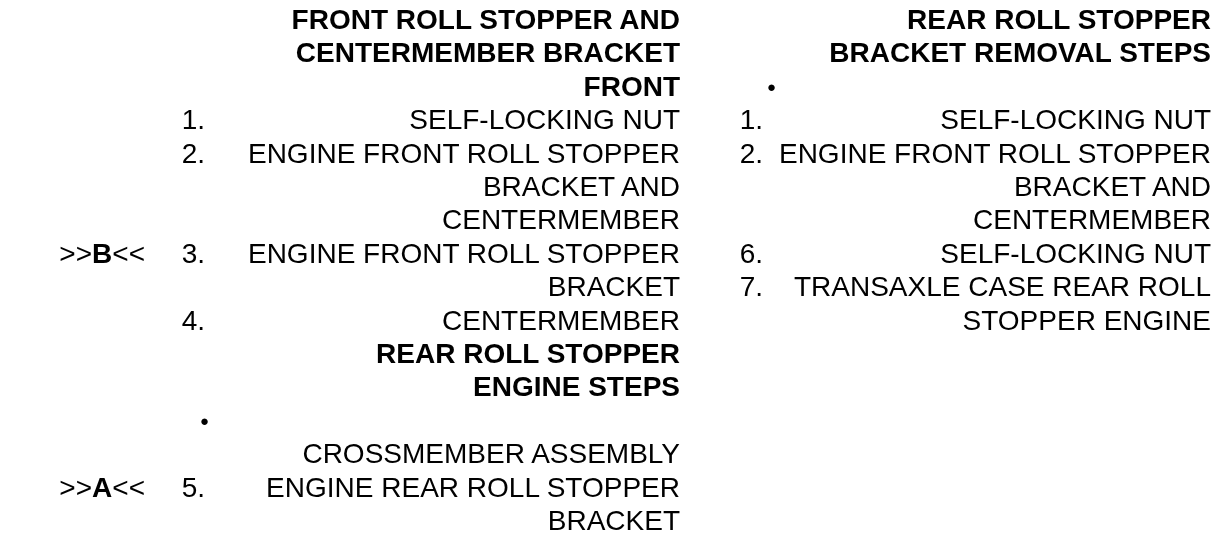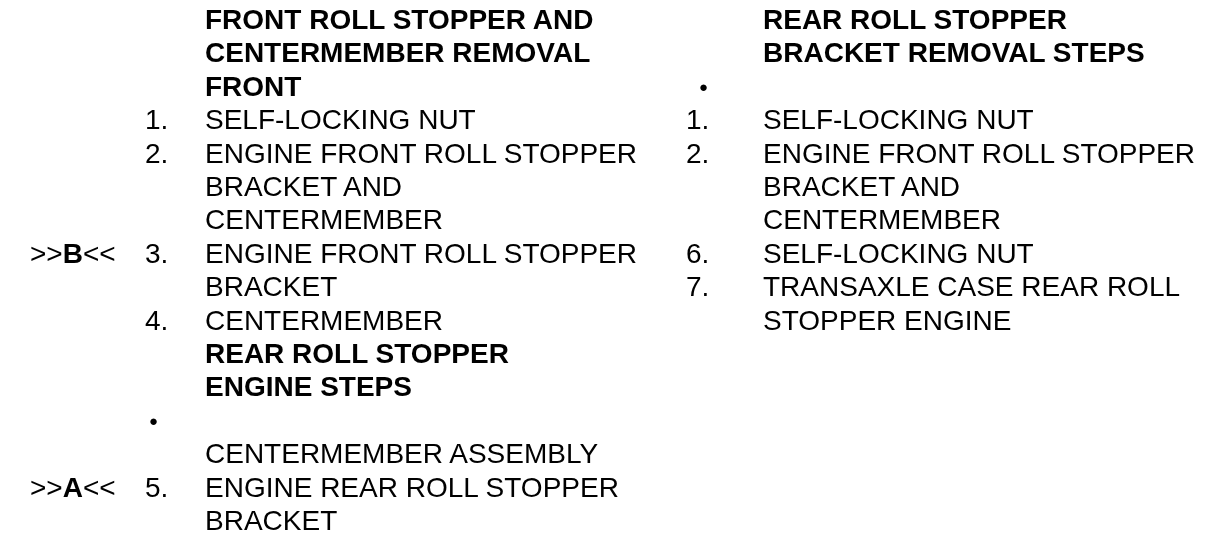--- a/index.html
+++ b/index.html
@@ -19,20 +19,21 @@
   }
   .col {
     position: absolute;
     top: 3px;
   }
   #left-col  { left: 30px;  width: 650px; }
   #right-col { left: 686px; width: 525px; }
   .row {
     display: flex;
     white-space: nowrap;
+    text-align: right;
   }
   .cell { flex: 0 0 auto; }
   .marker { width: 115px; }
   #left-col  .num { width: 60px; }
   #right-col .num { width: 77px; }
   .txt { flex: 1 1 auto; }
   .heading { font-weight: bold; }
   .bold { font-weight: bold; }
   .bullet {
     font-size: 15px;
@@ -46,21 +47,21 @@
 <div class="col" id="left-col">
 
   <div class="row">
     <span class="cell marker"></span>
     <span class="cell num"></span>
     <span class="cell txt heading">FRONT ROLL STOPPER AND</span>
   </div>
   <div class="row">
     <span class="cell marker"></span>
     <span class="cell num"></span>
-    <span class="cell txt heading">CENTERMEMBER REMOVAL</span>
+    <span class="cell txt heading">CENTERMEMBER BRACKET</span>
   </div>
   <div class="row">
     <span class="cell marker"></span>
     <span class="cell num"></span>
     <span class="cell txt heading">FRONT</span>
   </div>
 
   <div class="row">
     <span class="cell marker"></span>
     <span class="cell num">1.</span>
@@ -109,21 +110,21 @@
     <span class="cell txt heading">ENGINE STEPS</span>
   </div>
 
   <div class="row">
     <span class="cell marker"></span>
     <span class="cell num bullet">●</span>
   </div>
   <div class="row">
     <span class="cell marker"></span>
     <span class="cell num"></span>
-    <span class="cell txt">CENTERMEMBER ASSEMBLY</span>
+    <span class="cell txt">CROSSMEMBER ASSEMBLY</span>
   </div>
 
   <div class="row">
     <span class="cell marker"><span>&gt;&gt;</span><span class="bold">A</span><span>&lt;&lt;</span></span>
     <span class="cell num">5.</span>
     <span class="cell txt">ENGINE REAR ROLL STOPPER</span>
   </div>
   <div class="row">
     <span class="cell marker"></span>
     <span class="cell num"></span>

